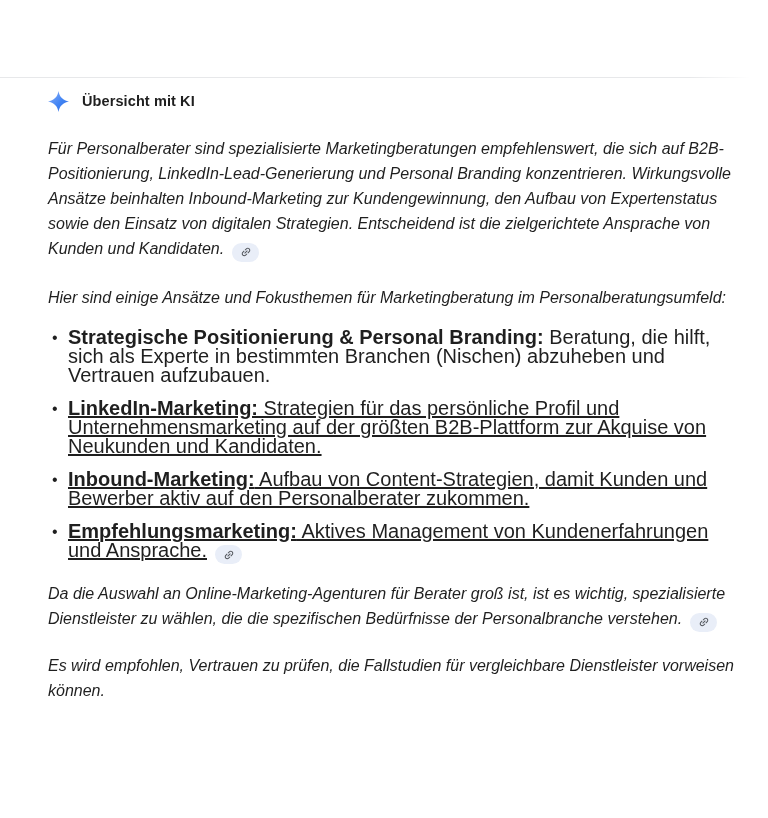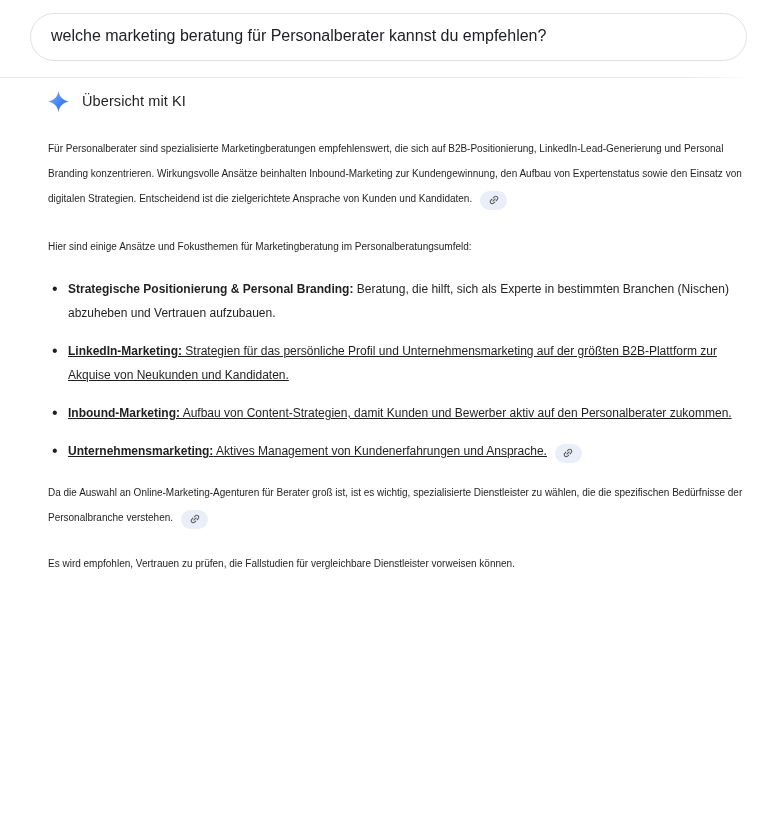--- a/index.html
+++ b/index.html
@@ -47,44 +47,45 @@
     width: 697px;
   }
   .ai-header {
     display: flex;
     align-items: center;
     gap: 13px;
     height: 22px;
   }
   .ai-header .label {
     font-size: 14.5px;
-    font-weight: 400;
+    font-weight: 700;
     letter-spacing: 0.1px;
     color: #1f1f1f;
   }
   .spark { width: 21px; height: 21px; display: block; }
   p {
-    font-size: 10px;
+    font-size: 16px;
     line-height: 25px;
     color: #1f1f1f;
+    font-style: italic;
   }
   .p-intro      { margin-top: 24px; }
   .p-list-intro { margin-top: 23px; }
   .p-outro1     { margin-top: 17px; }
   .p-outro2     { margin-top: 21px; }
   b { font-weight: 700; }
   ul.topics {
     margin-top: 18px;
     list-style: none;
   }
   ul.topics li {
     position: relative;
     padding-left: 20px;
-    font-size: 12px;
-    line-height: 24px;
+    font-size: 20px;
+    line-height: 19px;
   }
   ul.topics li + li { margin-top: 14px; text-decoration: underline; }
   ul.topics li::before {
     content: "\2022";
     position: absolute;
     left: 4px; top: 0;
     font-size: 16px;
     color: #1f1f1f;
   }
   .chip {
@@ -99,21 +100,20 @@
     cursor: pointer;
     border: none;
   }
   .chip svg { width: 12px; height: 12px; fill: #52565c; display: block; }
 </style>
 </head>
 <body>
 
 <div class="page">
 
-  <input class="search-input" type="text" value="welche marketing beratung für Personalberater kannst du empfehlen?" style="">
   <div class="header-divider"></div>
   <div class="right-fade"></div>
 
   <div class="content">
 
     <div class="ai-header">
       <span>
         <svg class="spark" viewBox="0 0 24 24" aria-hidden="true">
           <defs>
             <linearGradient id="sparkg" x1="0" y1="0" x2="1" y2="1">
@@ -135,21 +135,21 @@
             </g>
           </svg>
         </button></p>
 
     <p class="p-list-intro">Hier sind einige Ansätze und Fokusthemen für Marketingberatung im Personalberatungsumfeld:</p>
 
     <ul class="topics">
       <li><b>Strategische Positionierung &amp; Personal Branding:</b><span> Beratung, die hilft, sich als Experte in bestimmten Branchen (Nischen) abzuheben und Vertrauen aufzubauen.</span></li>
       <li><b>LinkedIn-Marketing:</b><span> Strategien für das persönliche Profil und Unternehmensmarketing auf der größten B2B-Plattform zur Akquise von Neukunden und Kandidaten.</span></li>
       <li><b>Inbound-Marketing:</b><span> Aufbau von Content-Strategien, damit Kunden und Bewerber aktiv auf den Personalberater zukommen.</span></li>
-      <li><b>Unternehmensmarketing:</b><span> Aktives Management von Kundenerfahrungen und Ansprache.</span><button class="chip">
+      <li><b>Empfehlungsmarketing:</b><span> Aktives Management von Kundenerfahrungen und Ansprache.</span><button class="chip">
             <svg viewBox="0 0 24 24">
               <g transform="rotate(-45 12 12)">
                 <path d="M17 7h-4v2h4c1.65 0 3 1.35 3 3s-1.35 3-3 3h-4v2h4c2.76 0 5-2.24 5-5s-2.24-5-5-5zm-6 8H7c-1.65 0-3-1.35-3-3s1.35-3 3-3h4V7H7c-2.76 0-5 2.24-5 5s2.24 5 5 5h4v-2zm-3-4h8v2H8v-2z"></path>
               </g>
             </svg>
           </button></li>
     </ul>
 
     <p class="p-outro1"><span>Da die Auswahl an Online-Marketing-Agenturen für Berater groß ist, ist es wichtig, spezialisierte Dienstleister zu wählen, die die spezifischen Bedürfnisse der Personalbranche verstehen.</span><button class="chip">
           <svg viewBox="0 0 24 24">

